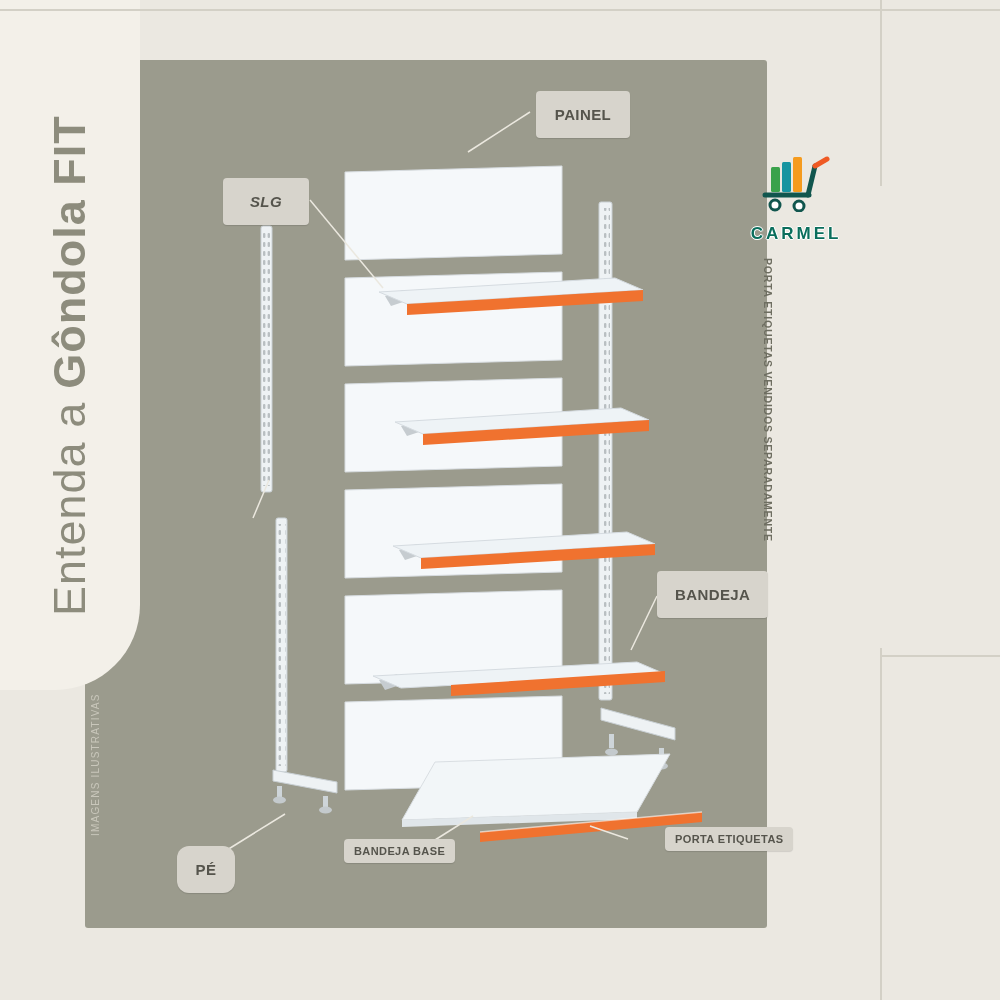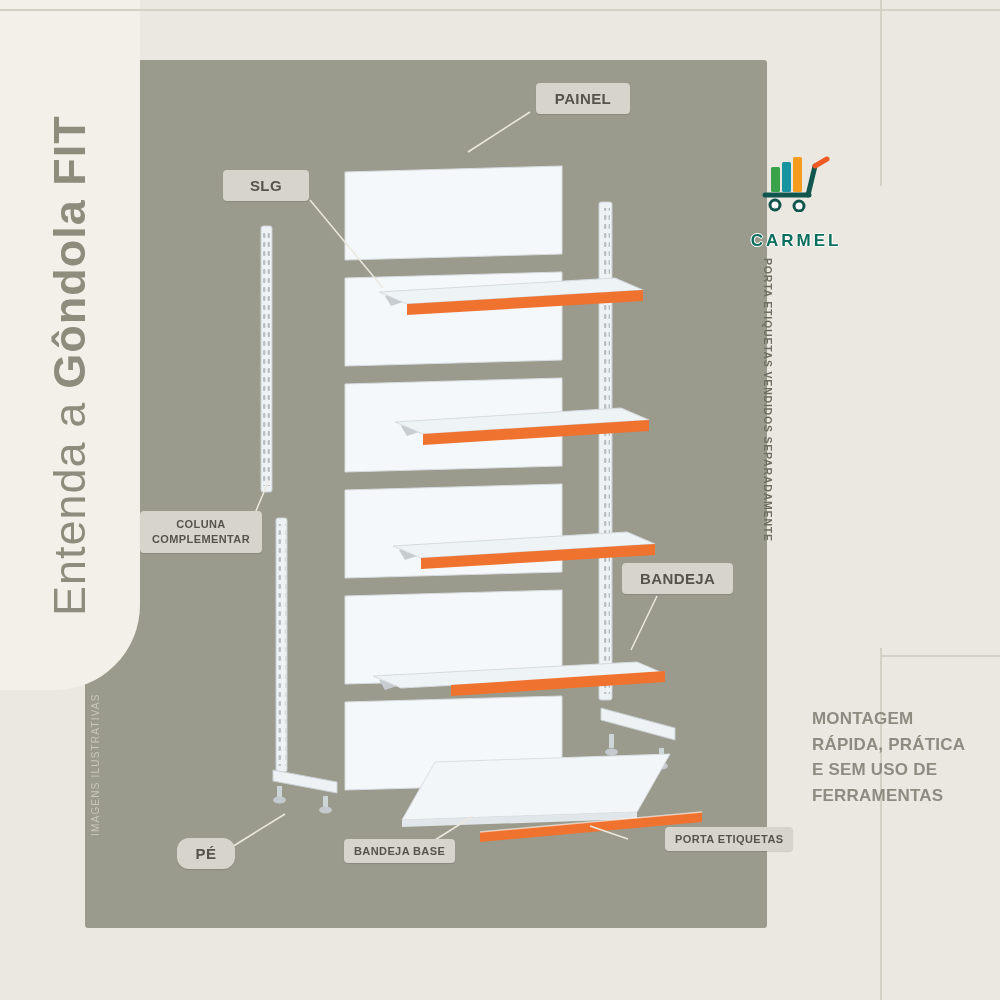--- a/index.html
+++ b/index.html
@@ -23,39 +23,39 @@
 
   
   .vtitle{position:absolute;left:44px;top:616px;transform:rotate(-90deg);transform-origin:0 0;
           white-space:nowrap;font-size:45px;color:#8d8c7d;letter-spacing:1px;z-index:4;}
   .vtitle span{font-weight:400;margin-right:13px;}
   .vtitle b{font-weight:800;}
 
   
   .tag{position:absolute;background:#d7d4cc;color:#55544c;font-weight:700;border-radius:4px;
        text-align:center;letter-spacing:.4px;z-index:5;box-shadow:0 1px 1px rgba(0,0,0,.12);}
-  .tag-lg{font-size:15px;padding:7px 18px;}
+  .tag-lg{font-size:15px;padding:15px 18px;margin-top:8px;}
   .tag-sm{font-size:11px;padding:6px 10px;}
   .tag-painel{left:536px;top:83px;min-width:58px;}
-  .tag-slg{left:223px;top:170px;min-width:50px;}
+  .tag-slg{left:223px;top:170px;min-width:50px;font-style:italic;}
   .tag-coluna{left:140px;top:511px;width:118px;padding:6px 2px;line-height:1.35;}
-  .tag-bandeja{left:622px;top:563px;}
+  .tag-bandeja{left:657px;top:563px;}
   .tag-pe{left:177px;top:838px;min-width:22px;border-radius:12px;}
   .tag-bbase{left:344px;top:839px;}
   .tag-petiq{left:629px;top:827px;margin-left:36px;}
 
   
   .side-note{position:absolute;left:774px;top:258px;transform:rotate(90deg);transform-origin:0 0;
              font-size:10.5px;font-weight:700;color:#6e6e61;letter-spacing:.8px;white-space:nowrap;z-index:5;}
   .disclaimer{position:absolute;left:90px;top:836px;transform:rotate(-90deg);transform-origin:0 0;
               font-size:10px;color:#c9c7bb;letter-spacing:1.2px;white-space:nowrap;z-index:5;}
 
   
   .logo{position:absolute;left:748px;top:150px;width:96px;text-align:center;z-index:6;}
-  .logo .brand{font-size:17px;font-weight:800;color:#0a6e5c;letter-spacing:3px;margin-top:15px;
+  .logo .brand{font-size:17px;font-weight:800;color:#0a6e5c;letter-spacing:3px;margin-top:8px;
                text-shadow:-1px 0 #fff,1px 0 #fff,0 -1px #fff,0 1px #fff;}
 
   
   .footer-note{position:absolute;left:812px;top:706px;width:162px;font-size:17px;font-weight:700;
                color:#8d8c81;line-height:1.5;letter-spacing:.2px;z-index:5;}
 </style>
 </head>
 <body>
 
 <div class="stage">
@@ -157,21 +157,20 @@
   <div class="divider d-vtop"></div>
   <div class="divider d-vbot"></div>
   <div class="divider d-hbot"></div>
 
   <div class="vtitle">
     <span>Entenda a</span><b>Gôndola FIT</b>
   </div>
 
   <div class="tag tag-lg tag-painel">PAINEL</div>
   <div class="tag tag-lg tag-slg">SLG</div>
-  <div class="tag tag-sm tag-coluna">COLUNA COMPLEMENTAR</div>
   <div class="tag tag-lg tag-bandeja">BANDEJA</div>
   <div class="tag tag-lg tag-pe">PÉ</div>
   <div class="tag tag-sm tag-bbase">BANDEJA BASE</div>
   <div class="tag tag-sm tag-petiq">PORTA ETIQUETAS</div>
 
   <div class="side-note">PORTA ETIQUETAS VENDIDOS SEPARADAMENTE</div>
   <div class="disclaimer">IMAGENS ILUSTRATIVAS</div>
 
   <div class="logo">
     <svg width="86" height="62" viewBox="0 0 86 62">
@@ -180,15 +179,14 @@
       <rect x="40" y="7" width="9" height="35" rx="1.5" fill="#f59b1e"></rect>
       <path d="M12 45 L56 45" stroke="#11564e" stroke-width="5" stroke-linecap="round" fill="none"></path>
       <path d="M55 45 L62 16" stroke="#11564e" stroke-width="5" stroke-linecap="round" fill="none"></path>
       <path d="M62 16 L74 9" stroke="#ef5a24" stroke-width="5" stroke-linecap="round" fill="none"></path>
       <circle cx="22" cy="55" r="5" fill="#fff" stroke="#11564e" stroke-width="3"></circle>
       <circle cx="46" cy="56" r="5" fill="#fff" stroke="#11564e" stroke-width="3"></circle>
     </svg>
     <div class="brand">CARMEL</div>
   </div>
 
-  <div class="footer-note">MONTAGEM RÁPIDA, PRÁTICA E SEM USO DE FERRAMENTAS</div>
 
 </div>
 
 </body></html>

